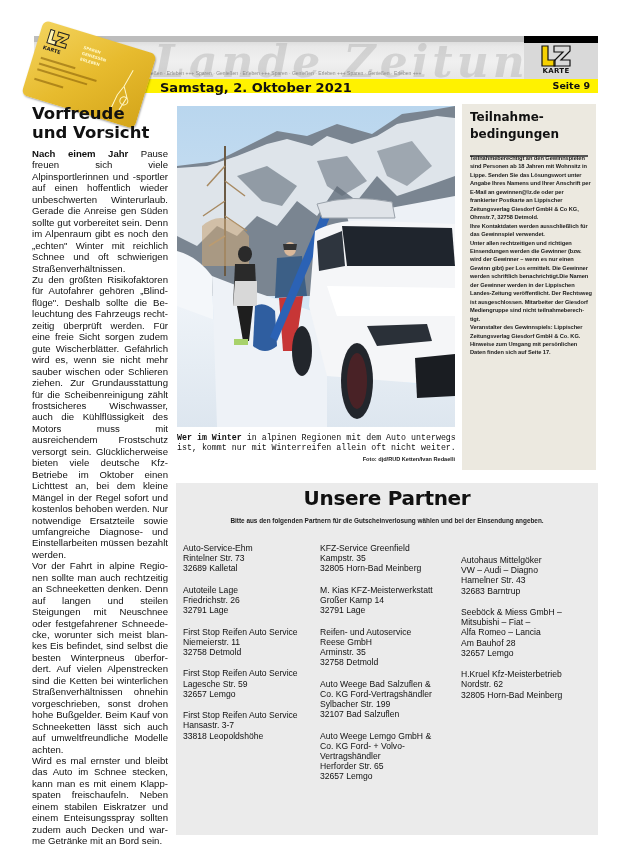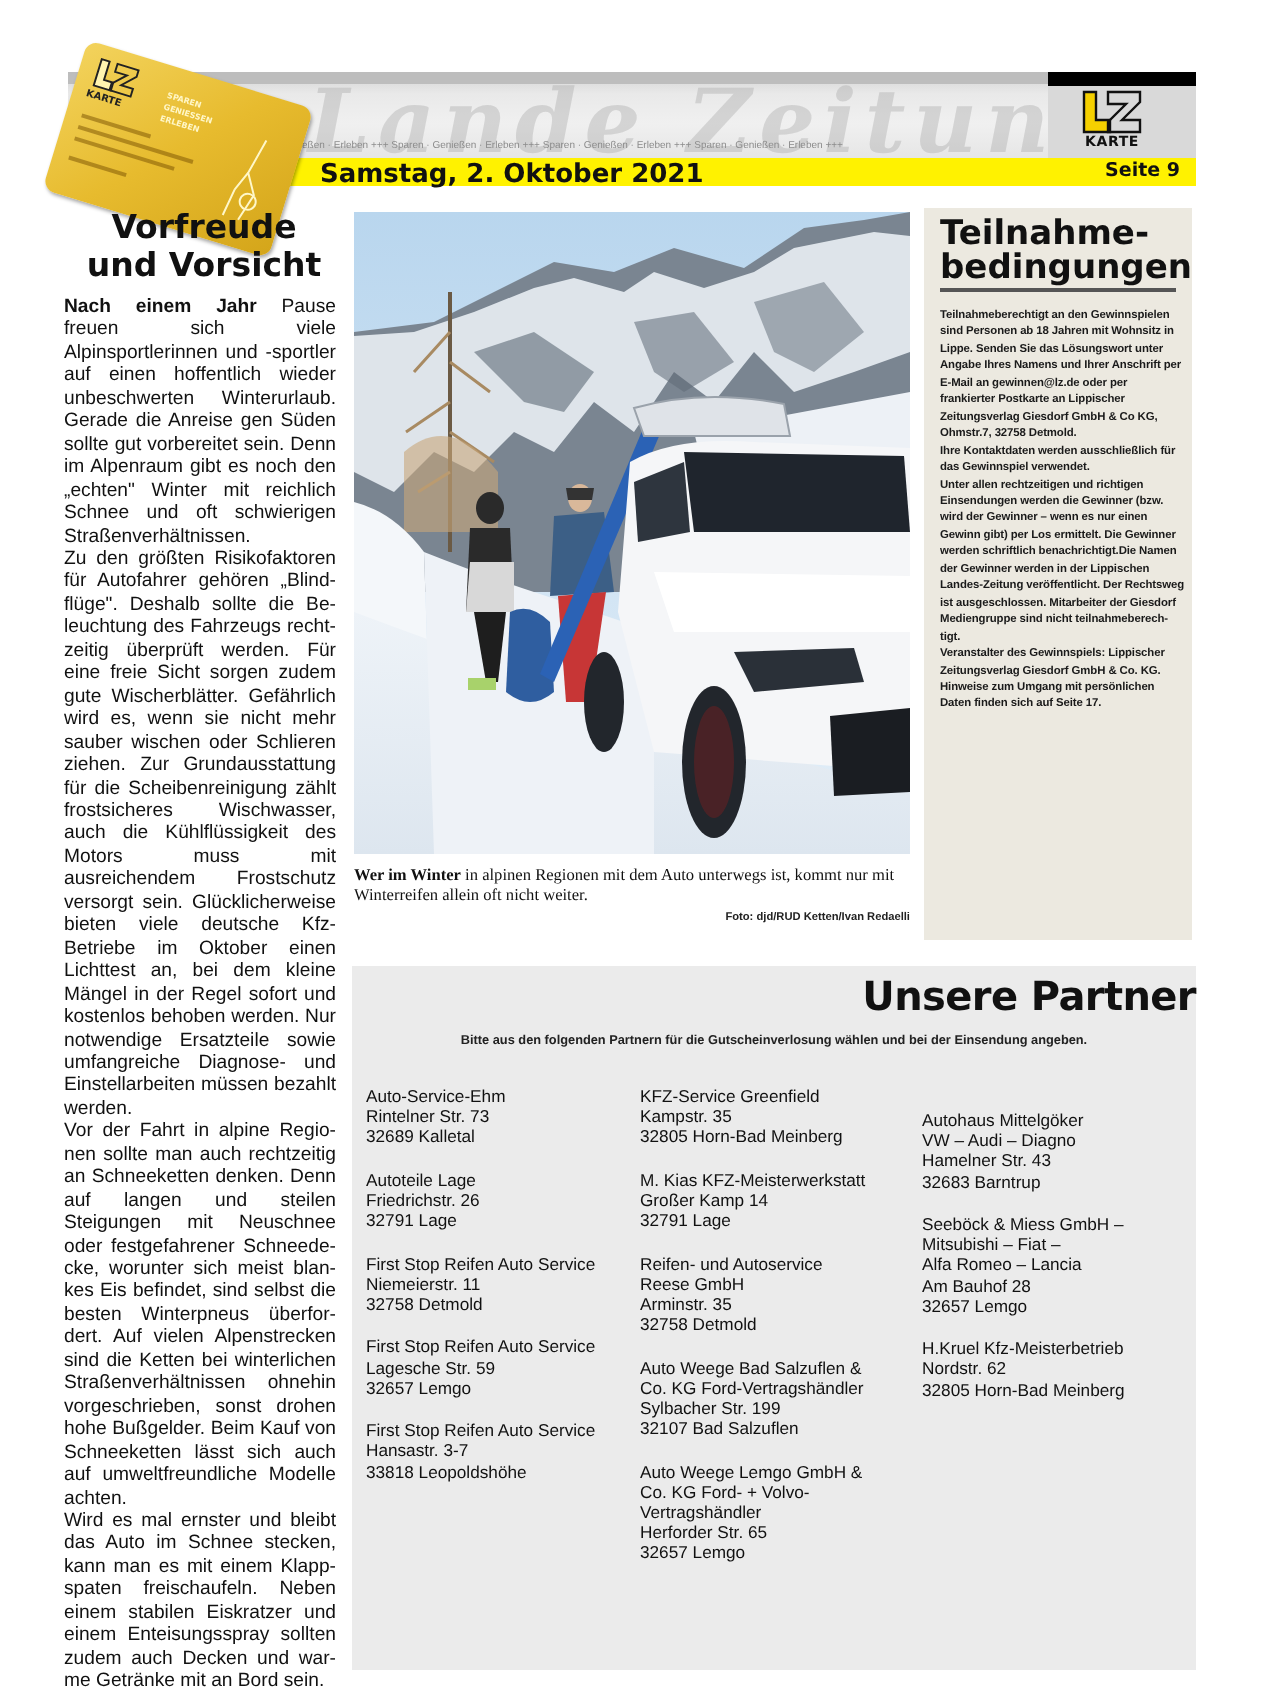--- a/index.html
+++ b/index.html
@@ -25,41 +25,41 @@
 
   
   .card { position: absolute; left: 0px; top: 36px; width: 118px; height: 78px; transform: rotate(17deg); transform-origin: 0 0; left: 44px; top: 20px;
     border-radius: 6px; background: linear-gradient(135deg, #f3d35d 0%, #e7bb2e 50%, #d4a51a 100%); box-shadow: 1px 1px 2px rgba(0,0,0,0.35); overflow: hidden; }
   .card-logo { position: absolute; left: 8px; top: 6px; width: 22px; height: 16px; }
   .card-karte { position: absolute; left: 7px; top: 23px; font-size: 5px; font-weight: bold; color: #222; font-family: "DejaVu Sans", sans-serif; }
   .card-slogan { position: absolute; left: 46px; top: 12px; font-size: 4px; line-height: 6px; font-weight: bold; color: #fff7c8; font-family: "DejaVu Sans", sans-serif; }
   .card-line { position: absolute; left: 8px; height: 2px; background: rgba(120,80,0,0.5); }
 
   
-  .art-title { position: absolute; left: 32px; top: 104px; width: 140px; text-align: center; font-family: "DejaVu Sans", sans-serif; font-weight: bold; font-size: 16.5px; line-height: 19px; color: #111; }
+  .art-title { position: absolute; left: 32px; top: 104px; width: 140px; font-family: "DejaVu Sans", sans-serif; font-weight: bold; font-size: 16.5px; line-height: 19px; color: #111; }
   .art-body { position: absolute; left: 32px; top: 148px; width: 136px; font-family: "Liberation Sans", sans-serif; font-size: 9.6px; line-height: 11.45px; text-align: justify; hyphens: manual; color: #111; }
   .art-body p { margin: 0; }
   .art-body b { font-weight: bold; }
 
   
   .photo { position: absolute; left: 177px; top: 106px; width: 278px; height: 321px; overflow: hidden; background: #cfe3f3; }
   .photo svg { display: block; }
-  .caption { position: absolute; left: 177px; top: 433px; width: 280px; font-family: Liberation Serif, serif; font-size: 8.3px; line-height: 10px; color: #111; }
+  .caption { position: absolute; left: 177px; top: 433px; width: 280px; font-family: Liberation Mono, monospace; font-size: 8.3px; line-height: 10px; color: #111; }
   .caption b { font-weight: bold; }
   .credit { position: absolute; left: 177px; top: 456px; width: 278px; text-align: right; font-size: 5.6px; font-weight: bold; color: #222; font-family: "Liberation Sans", sans-serif; }
 
   
   .side { position: absolute; left: 462px; top: 104px; width: 134px; height: 366px; background: #ece9e0; }
-  .side-title { position: absolute; left: 8px; top: 5px; width: 118px; font-family: "DejaVu Sans", sans-serif; font-weight: bold; font-size: 17px; line-height: 17px; color: #111; border-bottom: 2px solid #555; padding-bottom: 1px; }
+  .side-title { position: absolute; left: 8px; top: 5px; width: 118px; font-family: "DejaVu Sans", sans-serif; font-weight: bold; font-size: 12px; line-height: 17px; color: #111; border-bottom: 2px solid #555; padding-bottom: 12px; }
   .side-body { position: absolute; left: 8px; top: 50px; width: 122px; font-family: "Liberation Sans", sans-serif; font-weight: bold; font-size: 5.7px; line-height: 8.45px; color: #1a1a1a; letter-spacing: -0.05px; }
   .side-body p { margin: 0; }
 
   
   .partners { position: absolute; left: 176px; top: 483px; width: 422px; height: 352px; background: #ebebeb; }
-  .partners-title { position: absolute; left: 0; top: 3px; width: 422px; text-align: right; font-family: "DejaVu Sans", sans-serif; font-weight: bold; font-size: 20px; color: #111; letter-spacing: -0.3px; }
+  .partners-title { position: absolute; left: 0; top: 3px; width: 422px; text-align: center; font-family: "DejaVu Sans", sans-serif; font-weight: bold; font-size: 20px; color: #111; letter-spacing: -0.3px; }
   .partners-sub { position: absolute; left: 0; top: 34px; width: 422px; text-align: center; font-family: "Liberation Sans", sans-serif; font-weight: bold; font-size: 6.4px; color: #222; }
   .pcol { position: absolute; top: 60px; font-family: "Liberation Sans", sans-serif; font-size: 8.6px; line-height: 10.2px; color: #111; }
   .pcol.c1 { left: 7px; width: 140px; }
   .pcol.c2 { left: 144px; width: 140px; }
   .pcol.c3 { left: 285px; width: 135px; margin-top: 12px; }
   .partner { margin-bottom: 11.2px; }
   .partner .ln { display: block; white-space: nowrap; }
 </style>
 </head>
 <body>

